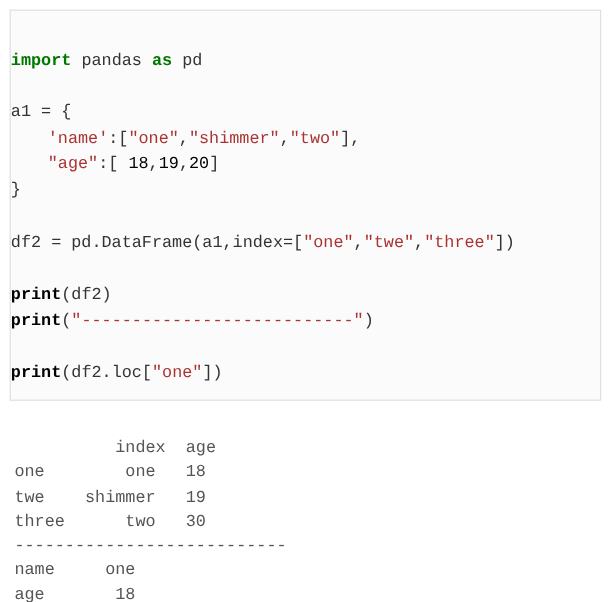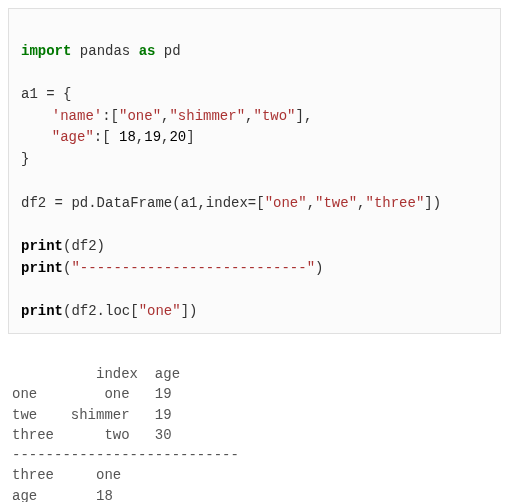--- a/index.html
+++ b/index.html
@@ -8,21 +8,21 @@
     font-family: Consolas, "Courier New", monospace;
     font-size: 14px;
     background: #ffffff;
     width: 509px;
     box-sizing: border-box;
     position: relative;
   }
   .code-block {
     background: #fbfbfb;
     border: 1px solid #e0e0e0;
-    padding: 10px 12px;
+    padding: 10px 0;
     line-height: 1.55;
     white-space: pre;
     overflow-x: auto;
     color: #333;
     box-sizing: border-box;
   }
   .kw { color: #007700; font-weight: bold; }   
   .kwb { color: #000000; font-weight: bold; }  
   .s  { color: #aa3333; }                      
   .n  { color: #000000; }                      
@@ -49,20 +49,20 @@
 <span><span>df2 = pd.DataFrame(a1,index=[</span><span class="s">"one"</span><span>,</span><span class="s">"twe"</span><span>,</span><span class="s">"three"</span><span>])</span></span>
 
 <span><span class="kwb">print</span><span>(df2)</span></span>
 <span><span class="kwb">print</span><span>(</span><span class="s">"---------------------------"</span><span>)</span></span>
 
 <span><span class="kwb">print</span><span>(df2.loc[</span><span class="s">"one"</span><span>])</span></span>
 </div>
 
 <div class="output-block">
 <span>          index  age</span>
-<span>one        one   19</span>
+<span>one        one   18</span>
 <span>twe    shimmer   19</span>
 <span>three      two   30</span>
 <span>---------------------------</span>
-<span>three     one</span>
+<span>name     one</span>
 <span>age       18</span>
 
 </div>
 
 </body></html>

